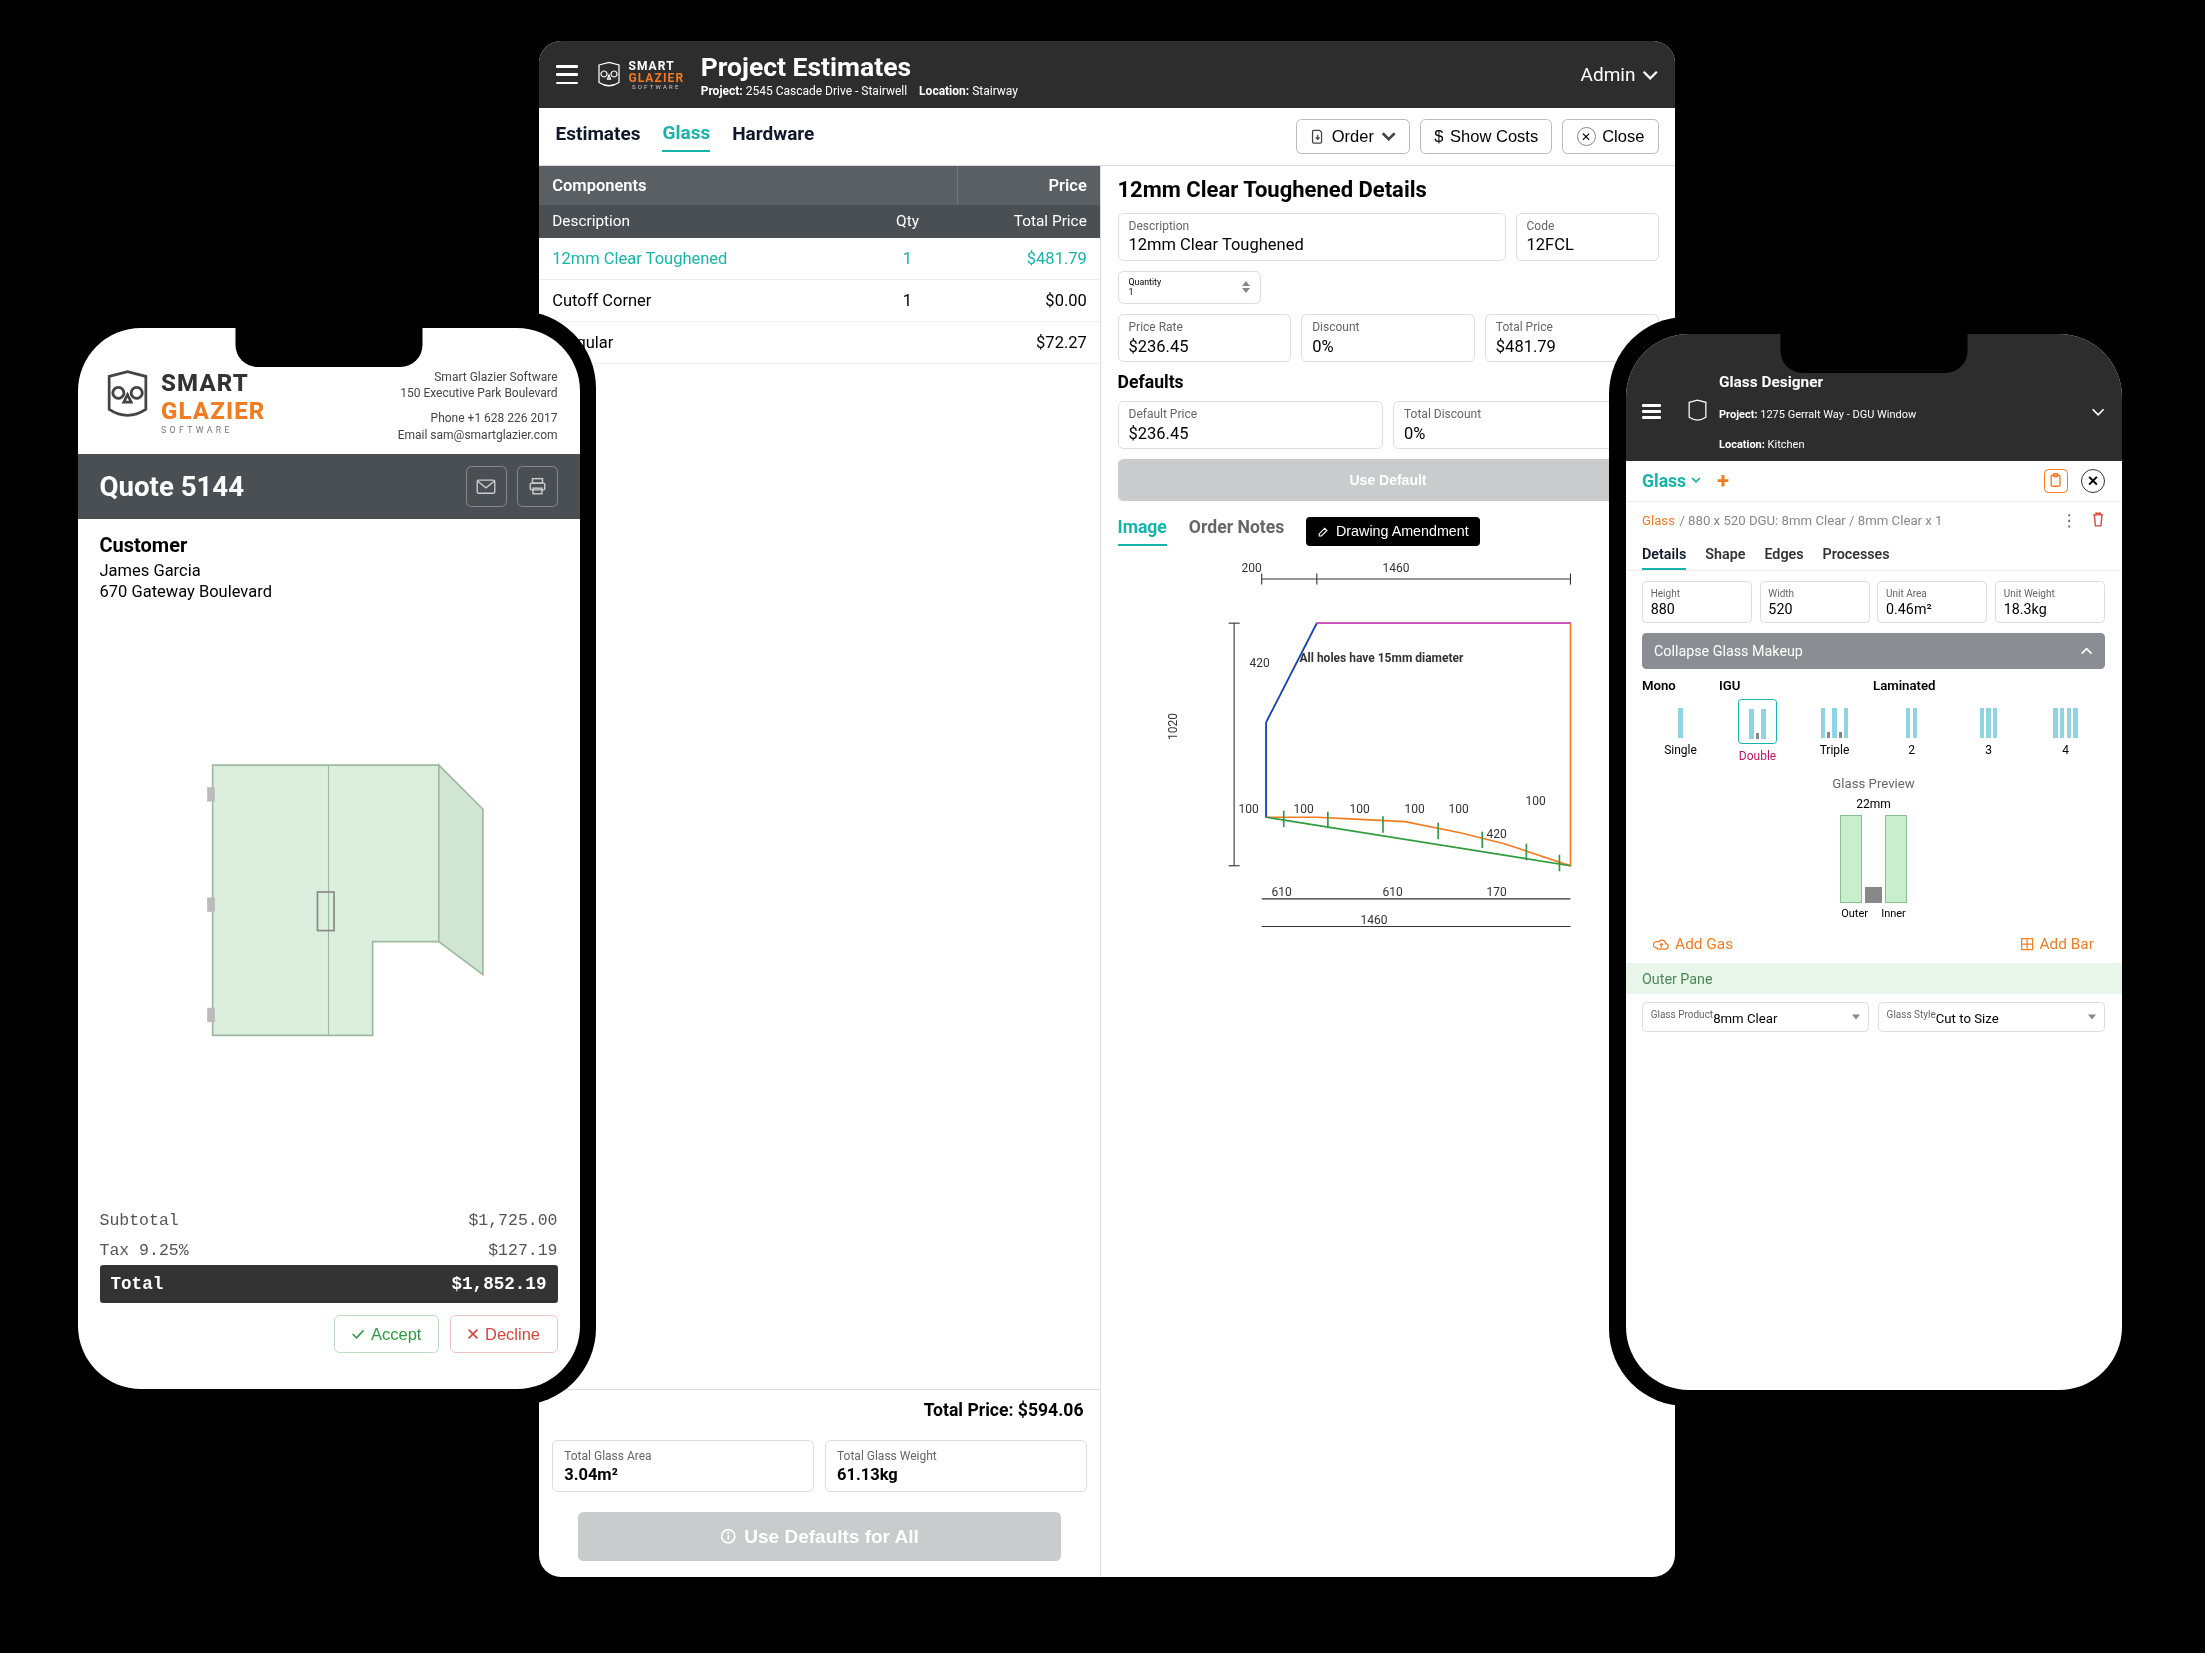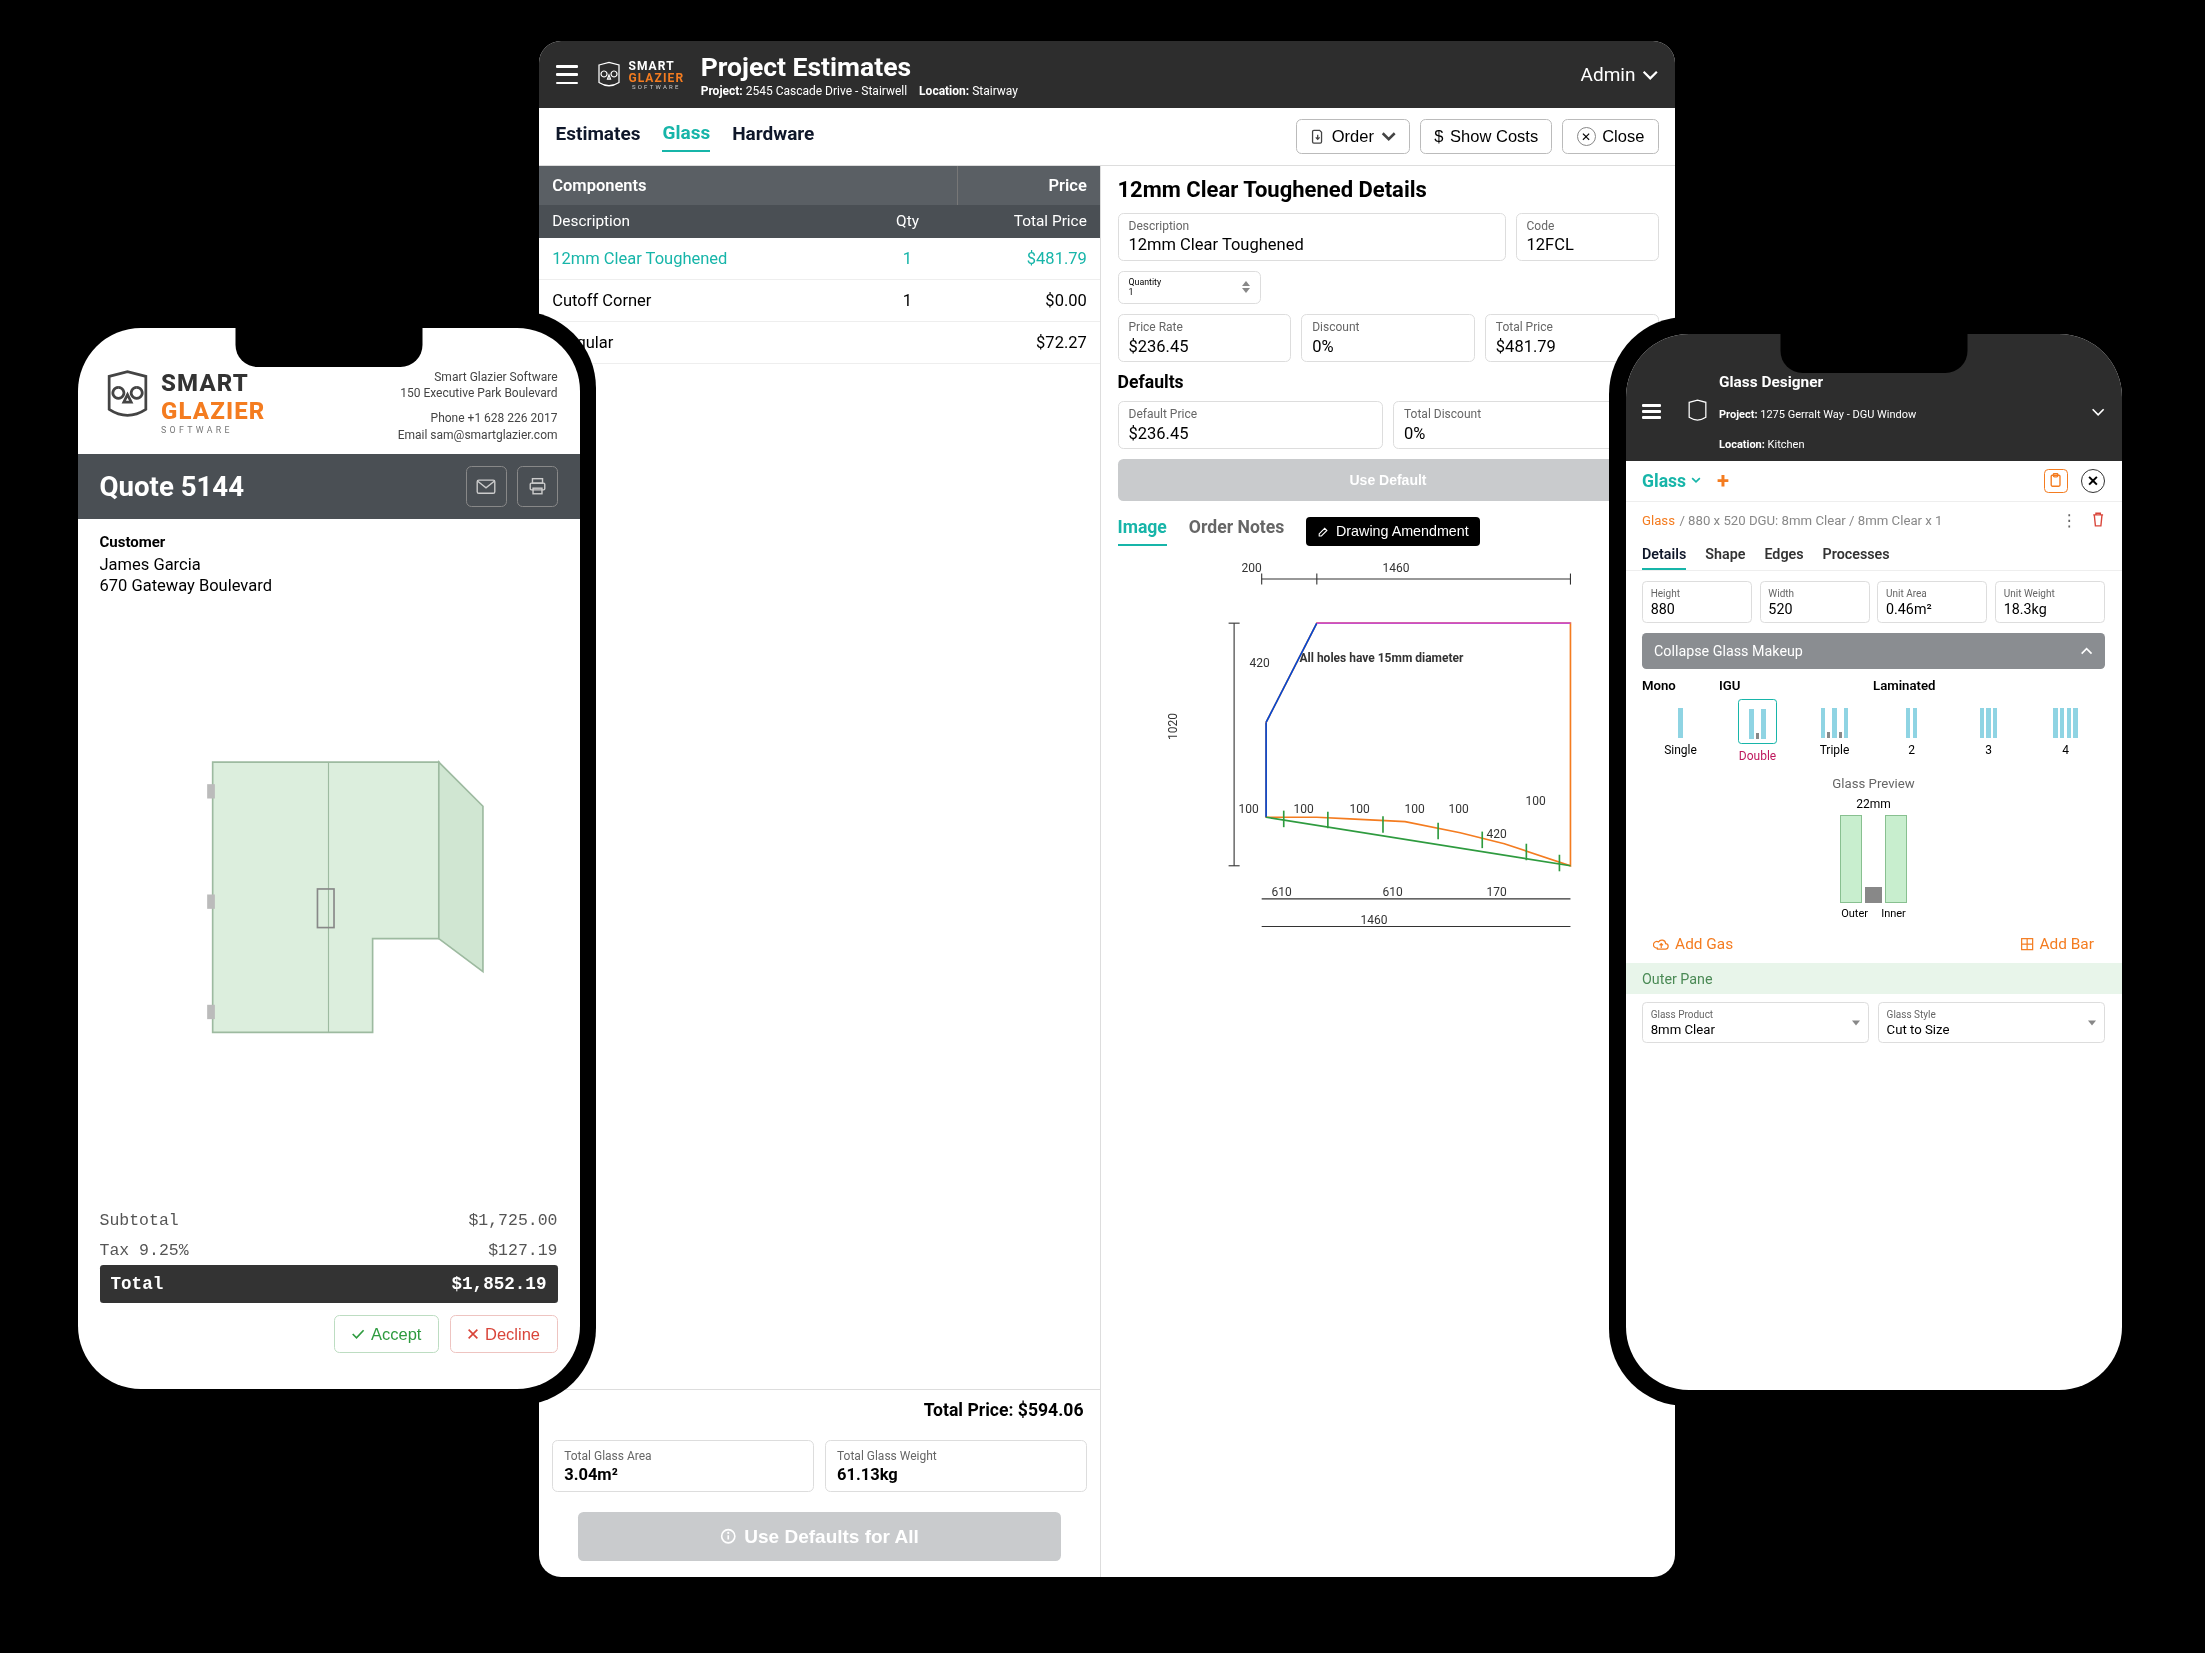--- a/index.html
+++ b/index.html
@@ -84,21 +84,21 @@
   .p1-owl { width:55px; height:55px; }
   .p1-brand { margin-left:6.6px;}
   .p1-brand .s { font-size:24px; font-weight:800; letter-spacing:1.1px; color:#333;}
   .p1-brand .g { font-size:24px; font-weight:800; color:#f47c20; letter-spacing:1.1px;}
   .p1-brand .soft { font-size:8.8px; letter-spacing:3.3px; color:#777;}
   .p1-contact { margin-left:auto; text-align:right; font-size:12px; color:#444; line-height:1.4;}
   .p1-qhead { background:#4a4f54; color:#fff; display:flex; align-items:center; padding:12px 22px;}
   .p1-qhead h1 { font-size:27.6px; font-weight:700;}
   .p1-icnbtn { width:41px; height:41px; border:1.1px solid #888; border-radius:5.5px; display:flex; align-items:center; justify-content:center; margin-left:10px; cursor:pointer;}
   .p1-body { padding:13.2px 22px; flex:1; display:flex; flex-direction:column;}
-  .p1-body h2 { font-size:15px; font-weight:700;}
+  .p1-body h2 { font-size:20px; font-weight:700;}
   .p1-body .cname { font-size:16.5px; margin-top:4.4px;}
   .p1-body .caddr { font-size:16.5px; margin-top:2.2px;}
   .glass3d { flex:1; display:flex; align-items:center; justify-content:center;}
   .price-row { display:flex; justify-content:space-between; font-family: "Courier New", monospace; font-size:16.5px; padding:5.5px 0; color:#555;}
   .price-total { background:#333; color:#fff; display:flex; justify-content:space-between; padding:8.8px 11px; font-size:17.6px; font-weight:700; font-family:"Courier New",monospace; border-radius:3.3px;}
   .p1-actions { display:flex; justify-content:flex-end; gap:11px; padding:12px 0 22px;}
   .act-btn { border:1.1px solid; border-radius:5.5px; padding:8.8px 16.5px; font-size:16.5px; display:flex; align-items:center; gap:5.5px; background:#fff; cursor:pointer;}
   .accept { color:#2e9b3f; border-color:#bdddc2;}
   .decline { color:#d9453a; border-color:#eec4c1;}
 
@@ -146,21 +146,21 @@
   .preview-dim { font-size:12px;}
   .preview-panes { display:flex; justify-content:center; gap:3.3px; margin-top:4.4px;}
   .pane { width:22px; height:88px; background:#c8eece; border:0.6px solid #88c090;}
   .pane-gap { width:16.5px; height:88px; display:flex; align-items:flex-end;}
   .pane-gap div { width:100%; height:16.5px; background:#888;}
   .preview-lbls { display:flex; justify-content:center; gap:13.2px; font-size:11px; margin-top:3.3px;}
   .add-row { display:flex; padding:10px 27.6px; justify-content:space-between;}
   .add-link { color:#f47c20; font-size:15.4px; display:flex; align-items:center; gap:5.5px; cursor:pointer;}
   .outer-sec { background:#e8f5ea; padding:7.7px 16.5px; color:#4a8a55; font-size:14.3px;}
   .p2-selects { display:flex; gap:8.8px; padding:7.7px 16.5px;}
-  .p2-sel { flex:1; border:1.1px solid #ddd; border-radius:4.4px; padding:5.5px 7.7px; display:flex; flex-direction:column; position:relative;}
+  .p2-sel { flex:1; border:1.1px solid #ddd; border-radius:4.4px; padding:5.5px 7.7px; display:flex; flex-direction:row; position:relative;}
   .p2-sel .l { font-size:10px; color:#666;}
   .p2-sel .v { font-size:13.2px; margin-top:2.2px;}
   .p2-sel .car { position:absolute; right:7.7px; top:50%; transform:translateY(-50%); width:0; height:0; border-left:4.4px solid transparent; border-right:4.4px solid transparent; border-top:5.5px solid #888;}
 </style>
 </head>
 <body>
 
 <div class="tablet-frame">
   <div class="tablet-inner">
     <div class="tablet-header">

